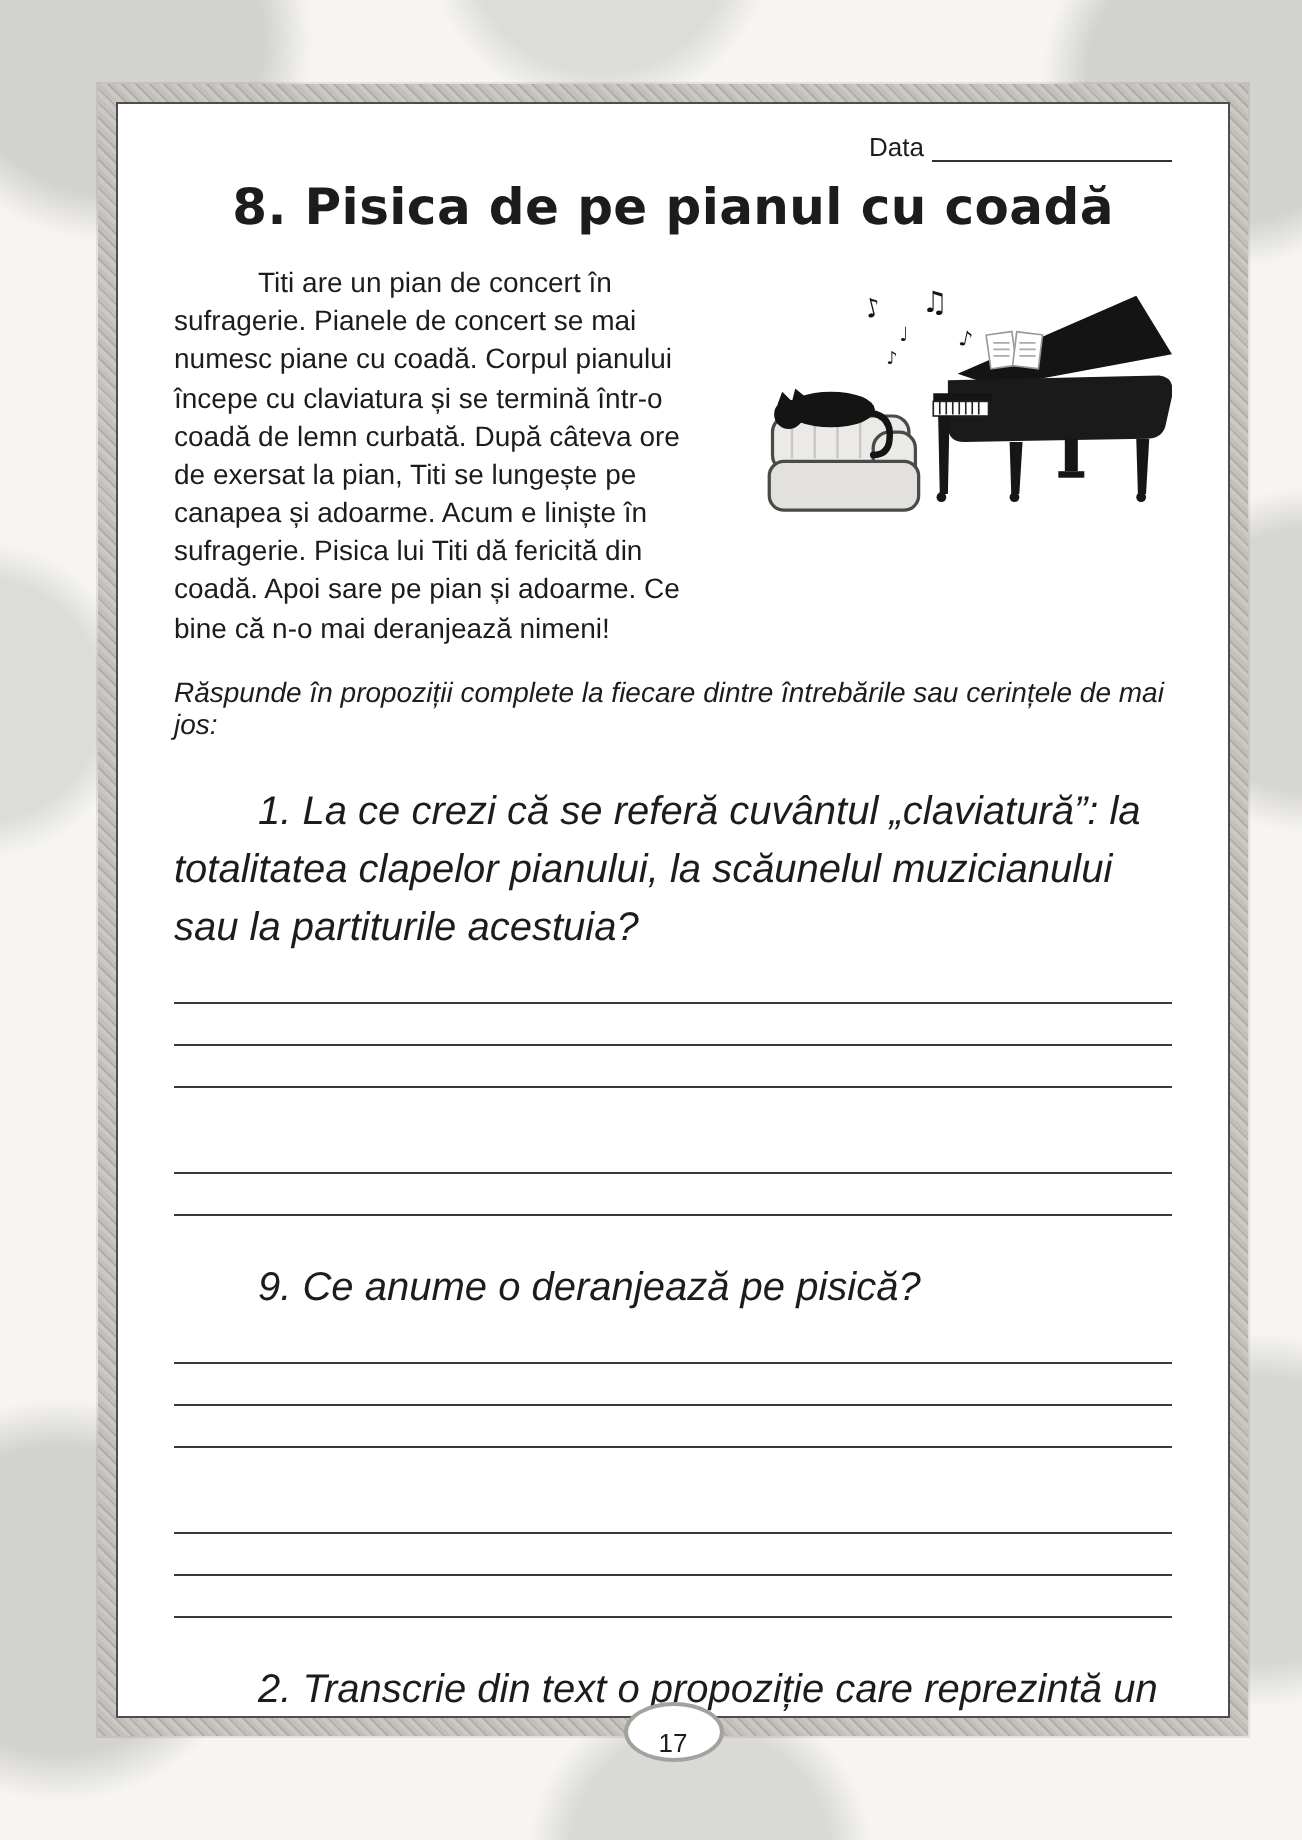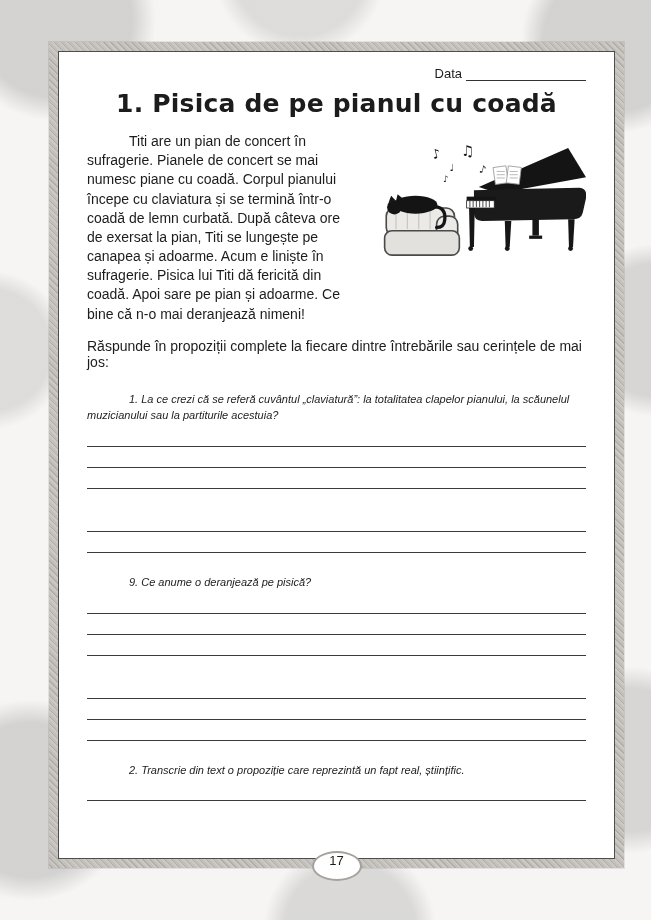--- a/index.html
+++ b/index.html
@@ -33,42 +33,42 @@
   .date-row{display:flex;justify-content:flex-end;align-items:flex-end;font-size:13px;margin-bottom:8px;}
   .date-blank{width:120px;border-bottom:1.2px solid #333;height:14px;margin-left:4px;}
   .title{
     text-align:center;font-weight:bold;font-size:25px;letter-spacing:.2px;
     margin:4px 0 14px 0;font-family:"DejaVu Sans","Liberation Sans",sans-serif;
   }
   .story{display:flex;gap:24px;min-height:176px;}
   .story-text{width:272px;font-size:14px;line-height:1.37;text-indent:42px;margin:0;}
   .illustration{flex:1;position:relative;}
   .illustration svg{width:100%;height:152px;display:block;}
-  .instruction{font-size:14px;margin:14px 0 0 0;}
+  .instruction{font-style:italic;font-size:14px;margin:14px 0 0 0;}
   .question{margin-top:22px;}
-  .q-text{font-style:italic;font-size:11px;line-height:1.45;text-indent:42px;margin:0 0 2px 0;}
+  .q-text{font-style:italic;font-size:20px;line-height:1.45;text-indent:42px;margin:0 0 2px 0;}
   .answer-line{height:20px;border-bottom:1.3px solid #3a3a3a;}
   .page-badge{
     position:absolute;left:50%;bottom:-13px;transform:translateX(-50%);
     width:46px;height:26px;background:#fff;border:2.5px solid #a5a19d;border-radius:50%;
-    display:flex;align-items:flex-start;justify-content:center;font-size:13px;z-index:3;
+    display:flex;align-items:flex-end;justify-content:center;font-size:13px;z-index:3;
   }
 </style>
 </head>
 <body>
 
 <div class="sheet">
   <div class="sheet-inner">
 
     <div class="date-row">
       <span>Data</span>
       <span class="date-blank"></span>
     </div>
 
-    <div class="title">1. Pisica de pe pianul cu coadă</div>
+    <div class="title">8. Pisica de pe pianul cu coadă</div>
 
     <div class="story">
       <p class="story-text">Titi are un pian de concert în sufragerie. Pianele de concert se mai numesc piane cu coadă. Corpul pianului începe cu claviatura și se termină într-o coadă de lemn curbată. După câteva ore de exersat la pian, Titi se lungește pe canapea și adoarme. Acum e liniște în sufragerie. Pisica lui Titi dă fericită din coadă. Apoi sare pe pian și adoarme. Ce bine că n-o mai deranjează nimeni!</p>
       <div class="illustration">
         <svg viewBox="0 0 250 160">
 
           <g fill="#141414" font-family="DejaVu Sans" font-size="16">
             <text x="62" y="20" transform="rotate(-14 62 20)">♪</text>
             <text x="82" y="34" font-size="12">♩</text>
             <text x="96" y="16" font-size="18">♫</text>

